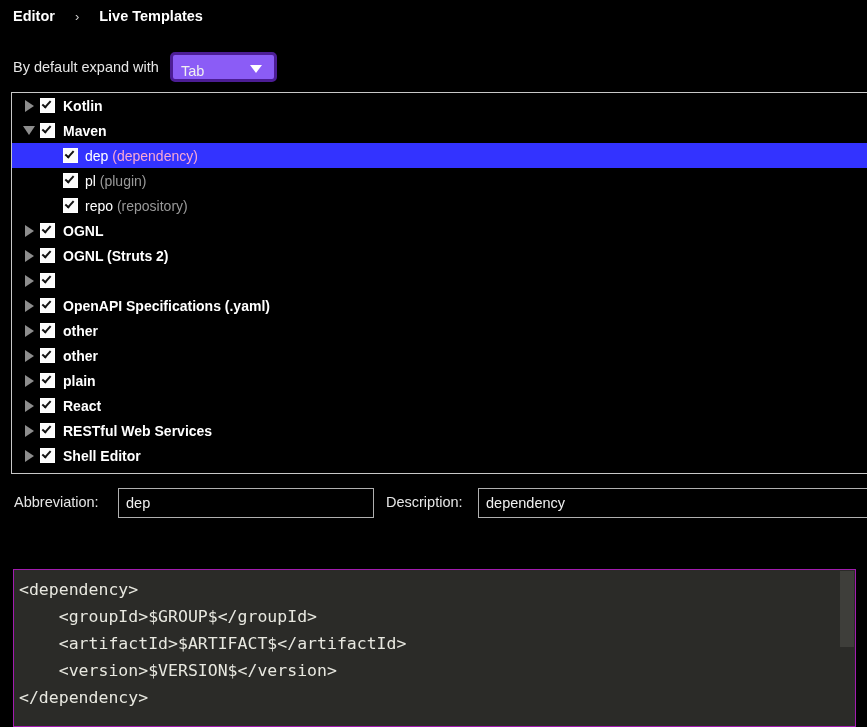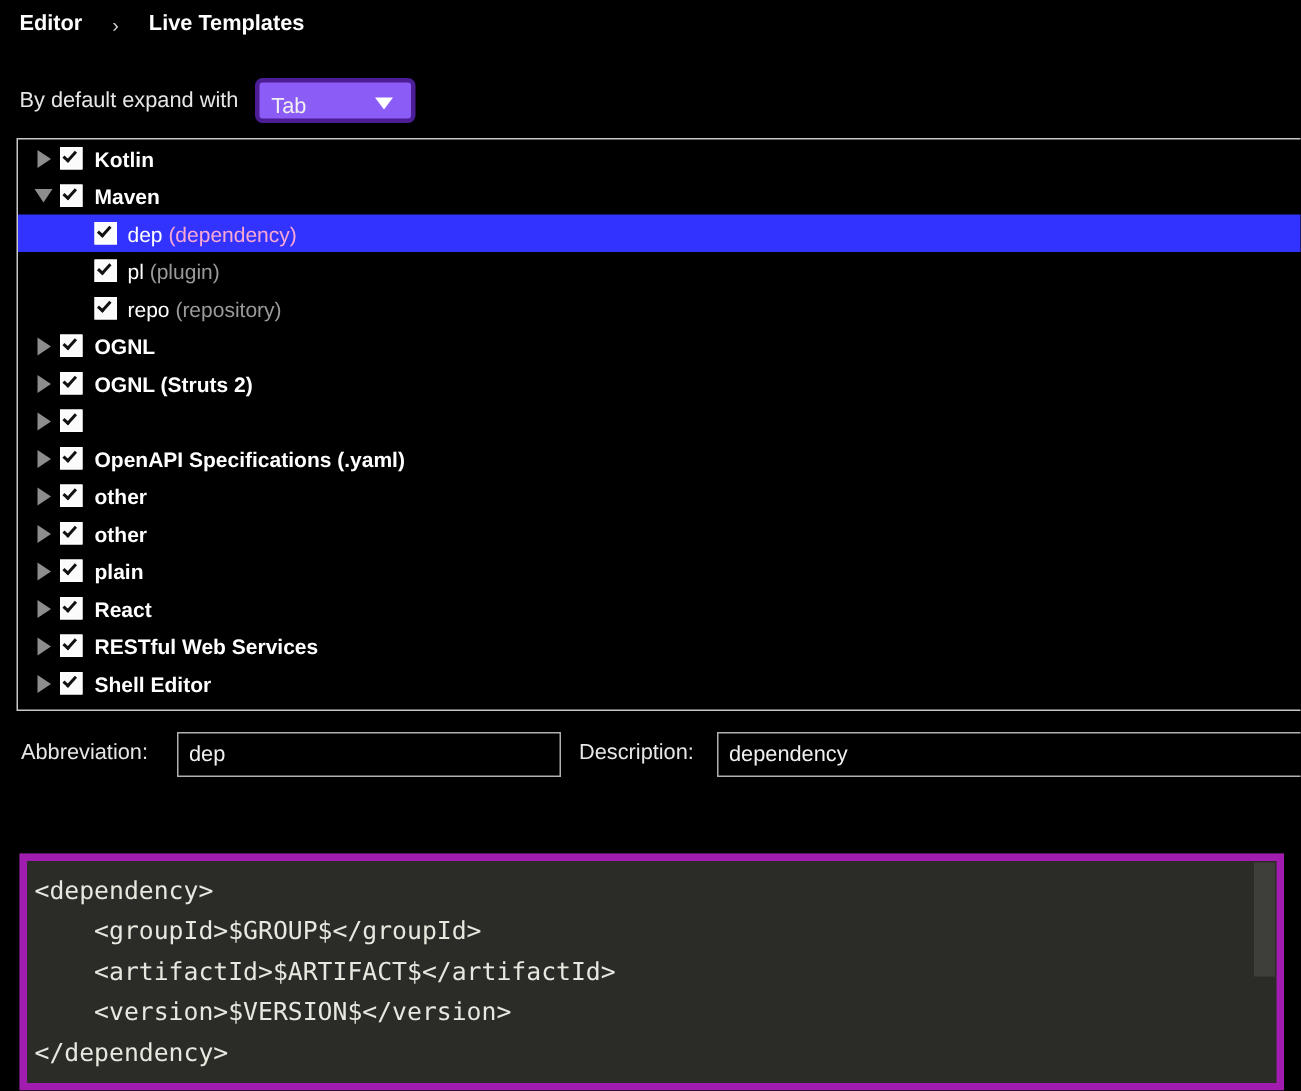--- a/index.html
+++ b/index.html
@@ -125,21 +125,21 @@
 
   
   .tt-label {
     position:absolute; left: 14px; top: 548px;
     font-size: 14.5px; color:#e6e6e6;margin-top:46px;
   }
   .editor {
     position: absolute; left: 13px; top: 569px;
     width: 843px; height: 158px;
     background: #2b2b28;
-    border: 5px solid #a21caf;
+    border: 1px solid #a21caf;
     overflow: hidden;
   }
   .editor pre {
     margin: 0; padding: 6px 0 0 5px;
     font-family: "DejaVu Sans Mono", monospace;
     font-size: 16.5px;
     line-height: 27px;
     color: #e8e8e0;
     white-space: pre;
     letter-spacing: 0px;

